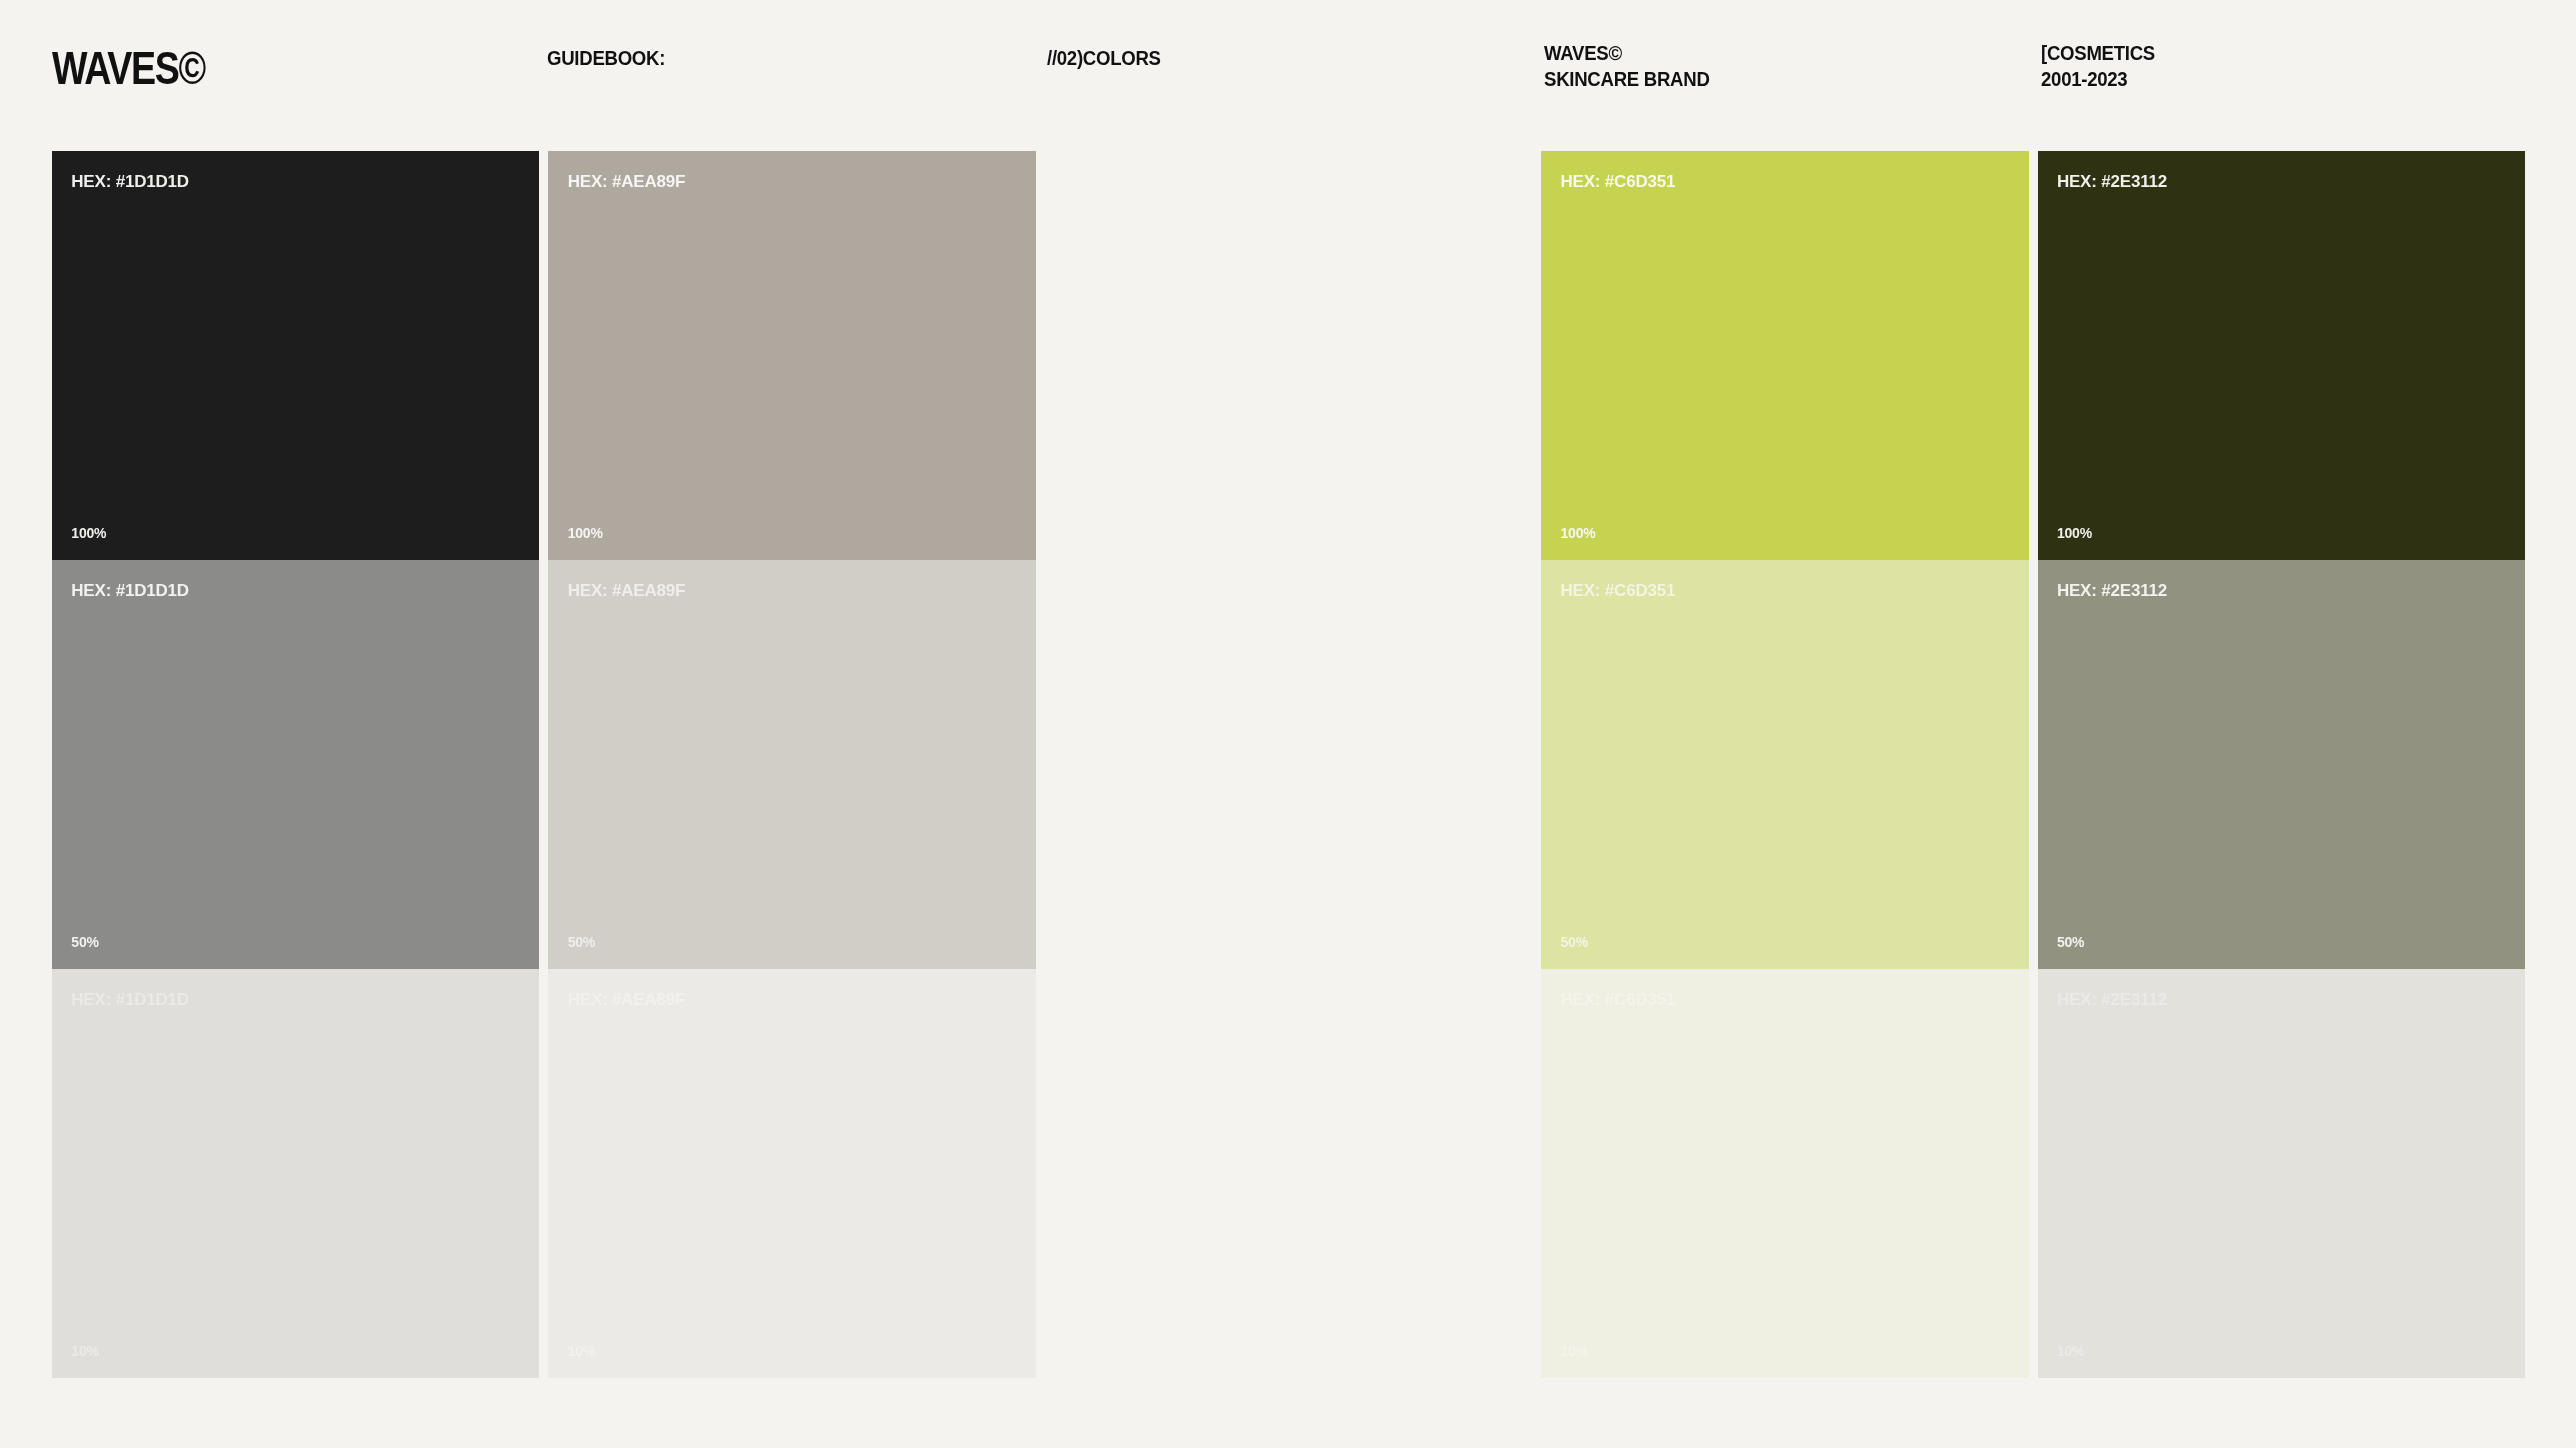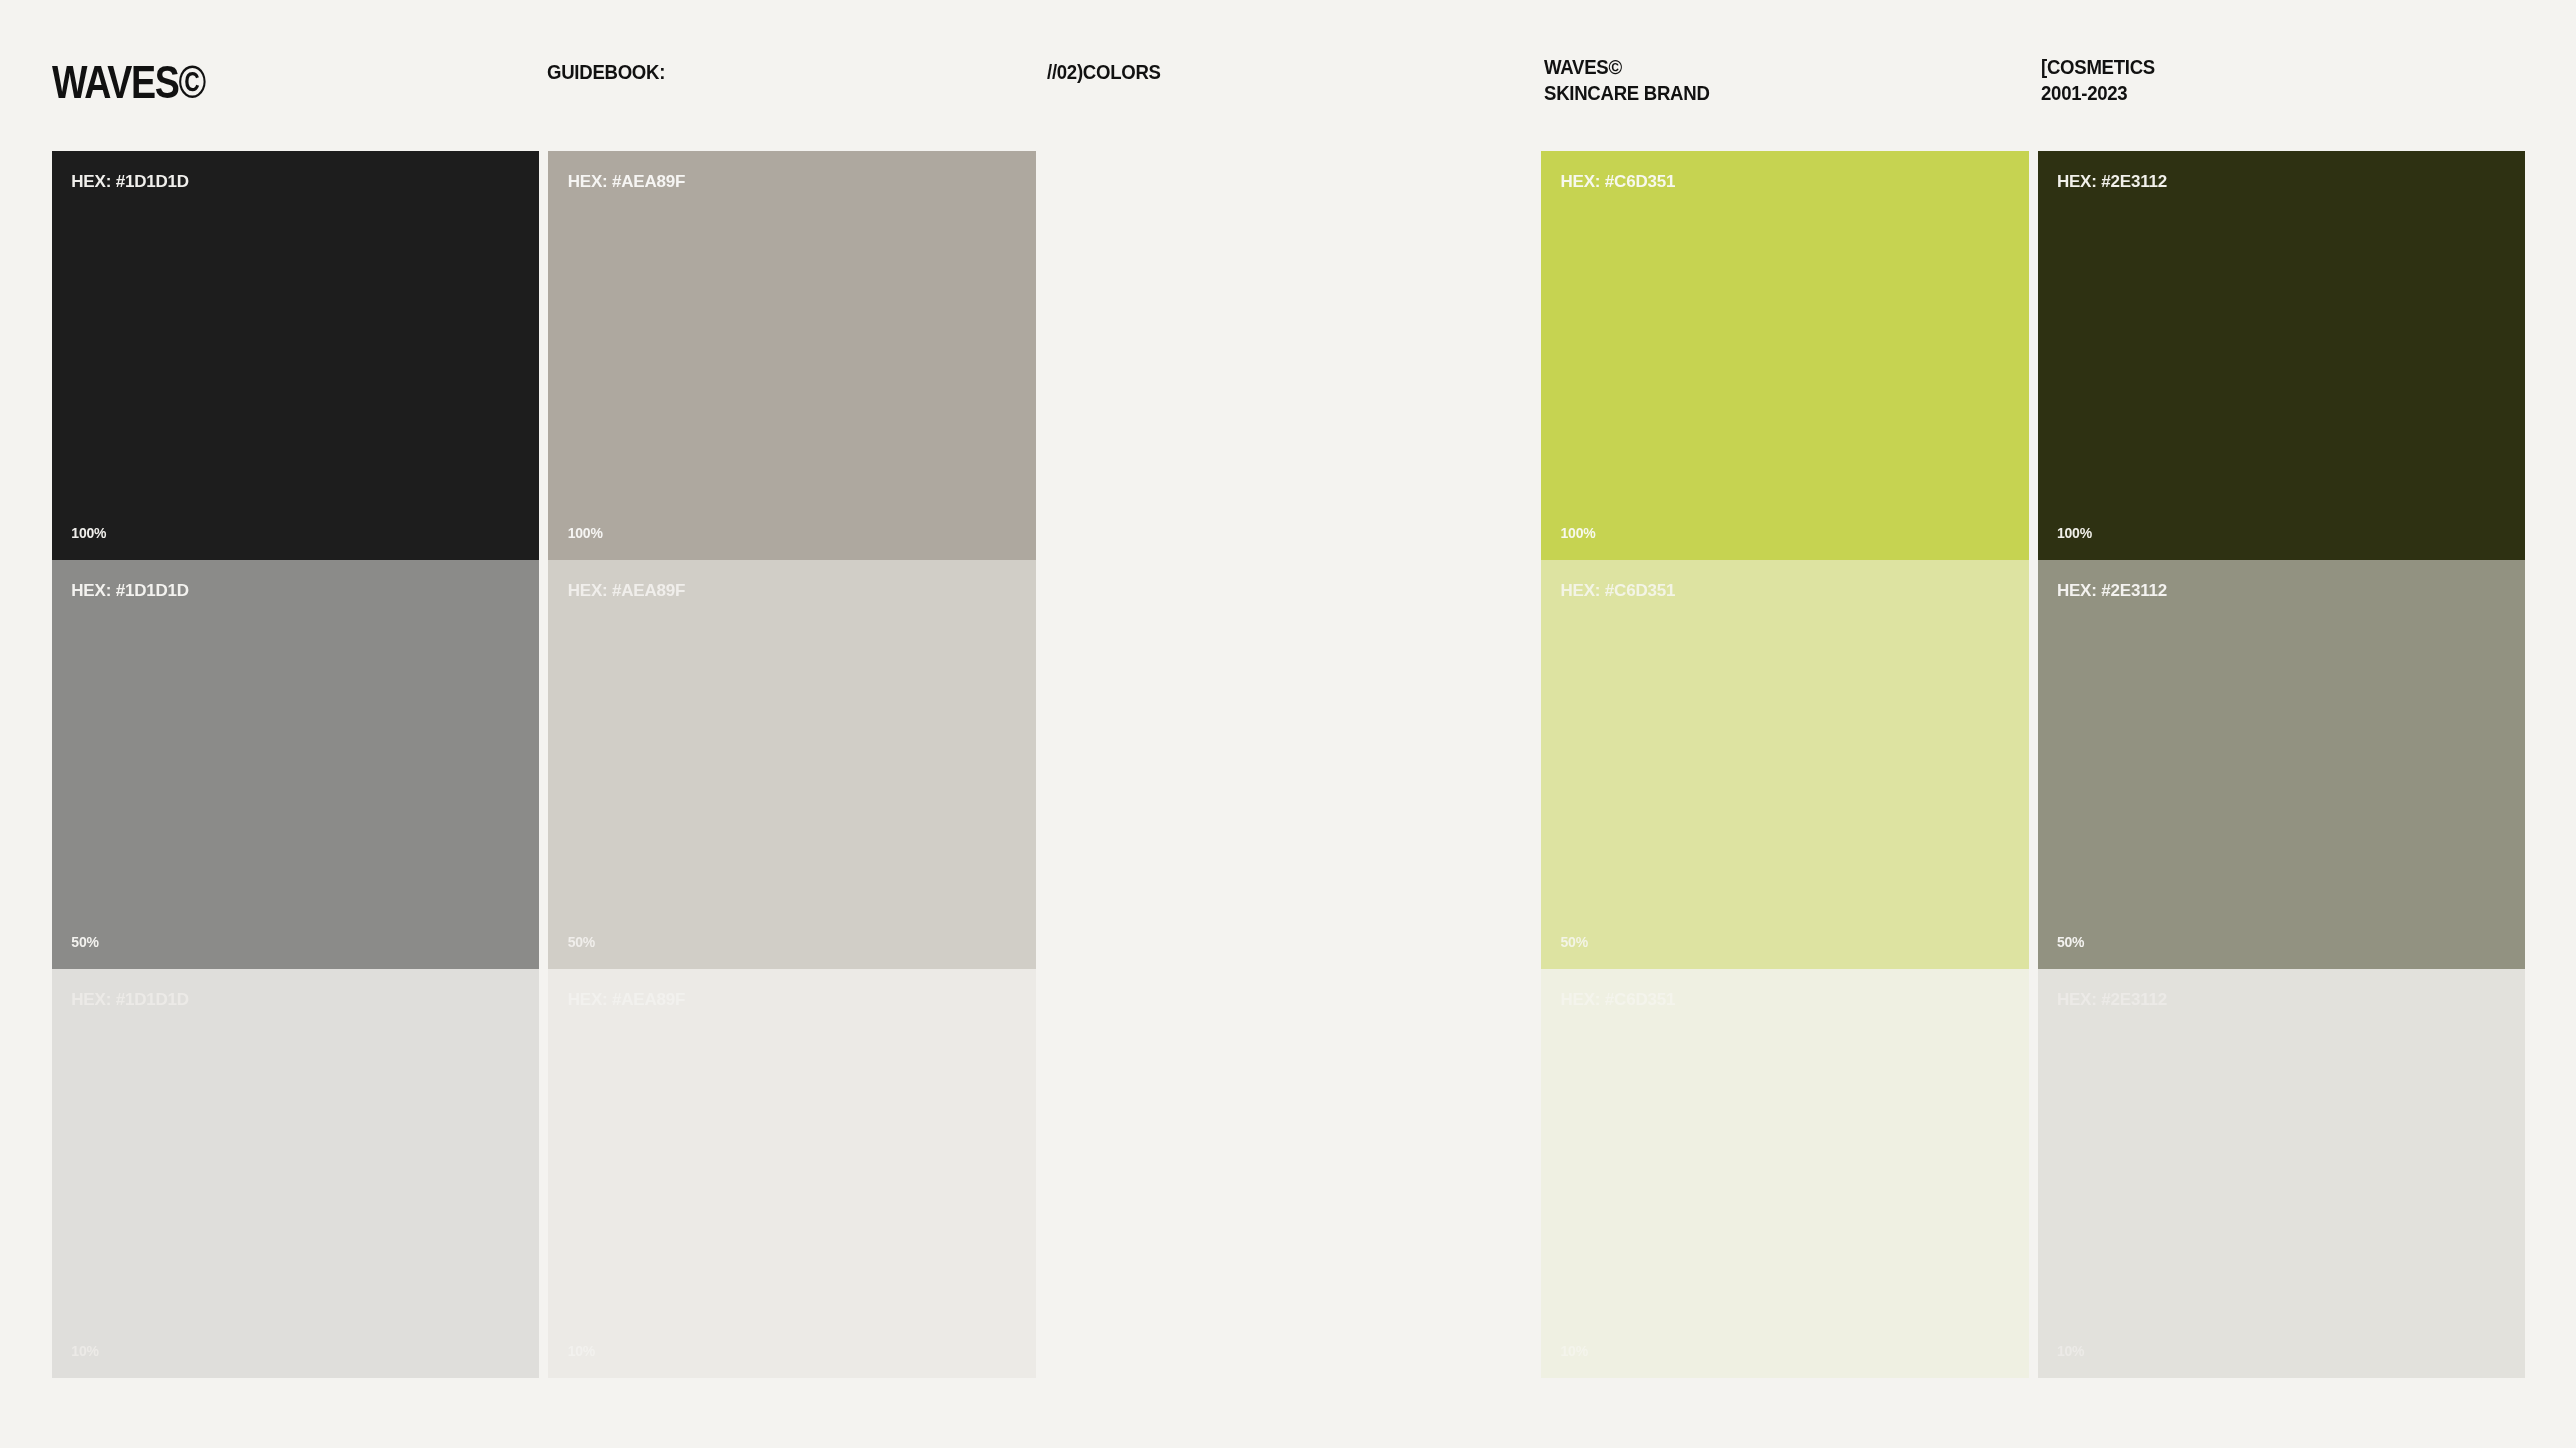--- a/index.html
+++ b/index.html
@@ -14,21 +14,21 @@
     font-family: "Liberation Sans", "DejaVu Sans", sans-serif;
     color: #111111;
     overflow: hidden;
     position: relative;
     -webkit-font-smoothing: antialiased;
   }
 
   
   .header {
     position: absolute;
-    top: 18px;
+    top: 4px;
     left: 0;
     width: 2576px;
     height: 151px;
   }
   .logo {
     position: absolute;
     left: 52px;
     top: 40px;
     font-family: "Liberation Sans", "DejaVu Sans", sans-serif;
     font-weight: 700;

